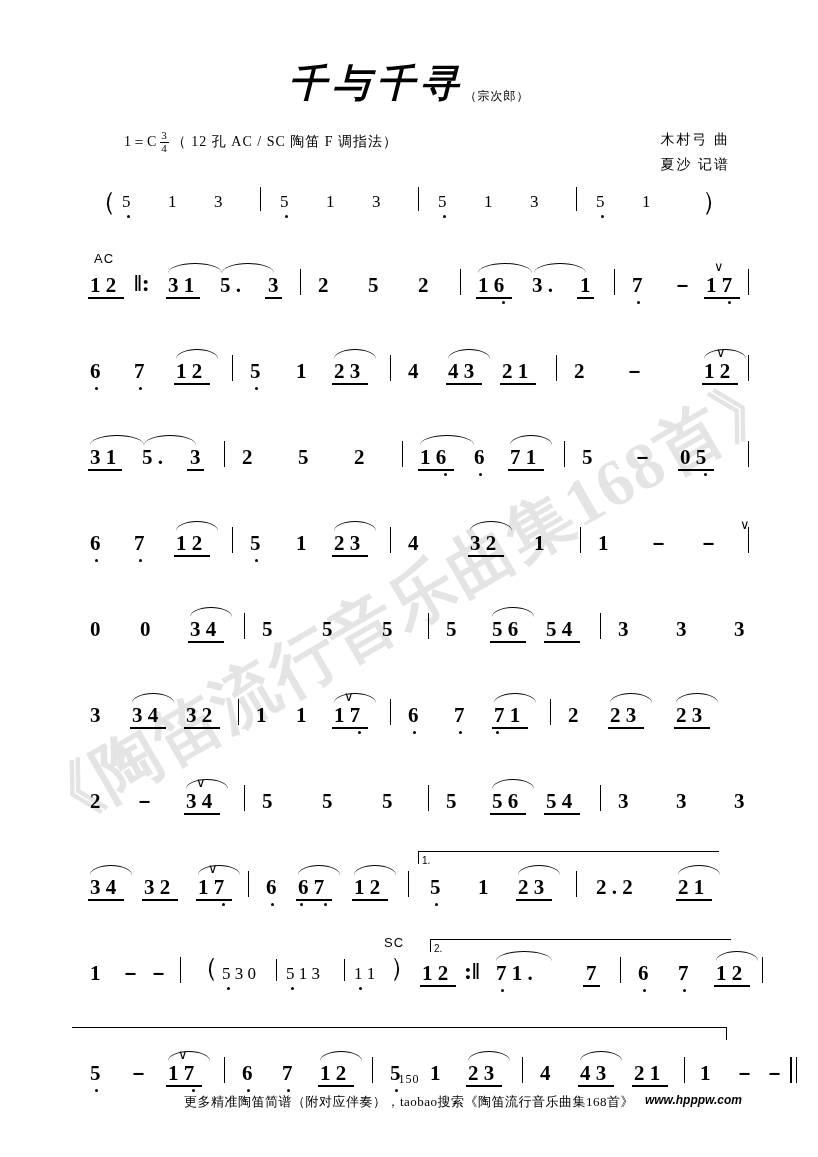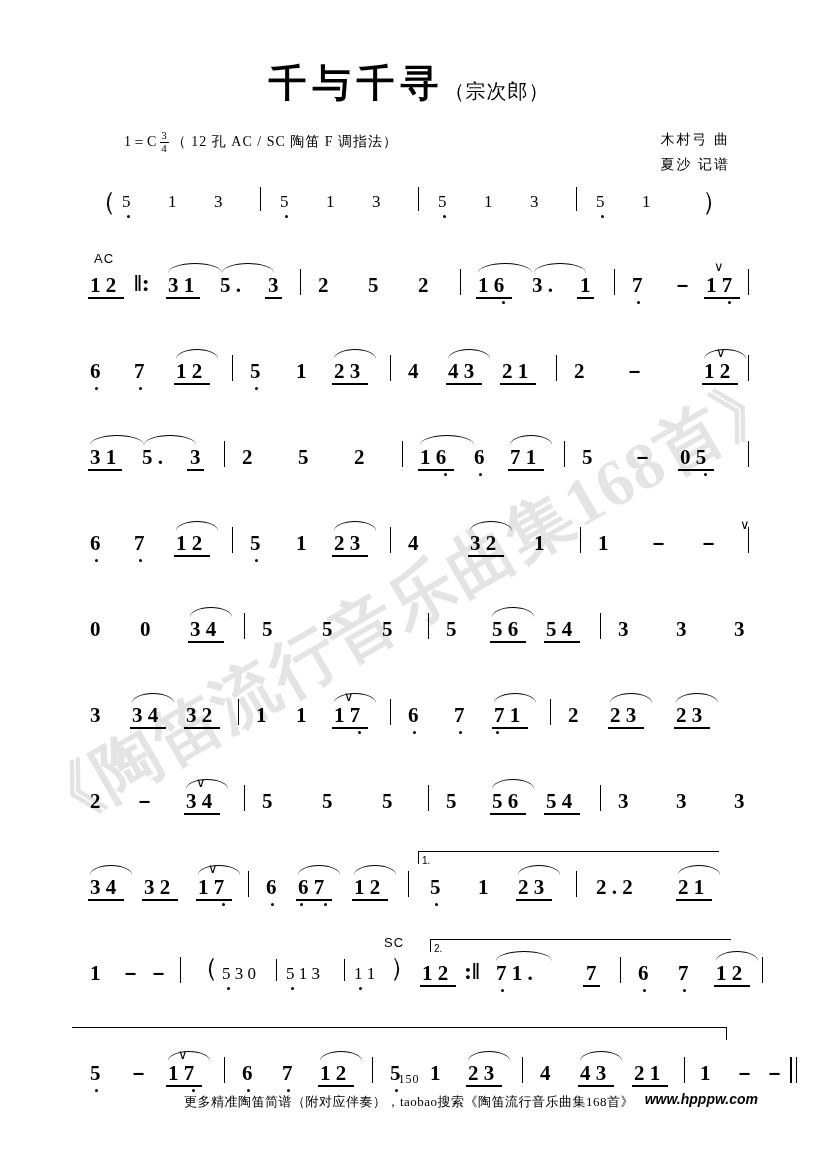--- a/index.html
+++ b/index.html
@@ -45,23 +45,24 @@
     text-align: center;
     padding-top: 58px;
   }
   .title-main {
     font-family: "Liberation Serif", serif;
     font-size: 38px;
     font-weight: bold;
     letter-spacing: 6px;
     display: inline-block;
     vertical-align: middle;
+    font-style: italic;
   }
   .title-sub {
-    font-size: 20px;
+    font-size: 12px;
     display: inline-block;
     vertical-align: bottom;
     padding-bottom: 4px;
     letter-spacing: 1px;
   }
 
   .meta-row {
     position: relative;
     margin-top: 22px;
     height: 46px;
@@ -199,24 +200,24 @@
     margin-bottom: 6px;
     letter-spacing: 1px;
   }
   .footer-note {
     font-size: 13px;
     letter-spacing: 0.5px;
     margin-bottom: 14px;
   }
   .site {
     position: absolute;
-    right: 60px;
+    right: 76px;
     bottom: 18px;
     font-family: "Liberation Sans", sans-serif;
-    font-size: 14px;
+    font-size: 12px;
     font-weight: bold;
     font-style: italic;
     letter-spacing: 0px;
   }
 </style>
 </head>
 <body>
 
 <div class="page">
 

